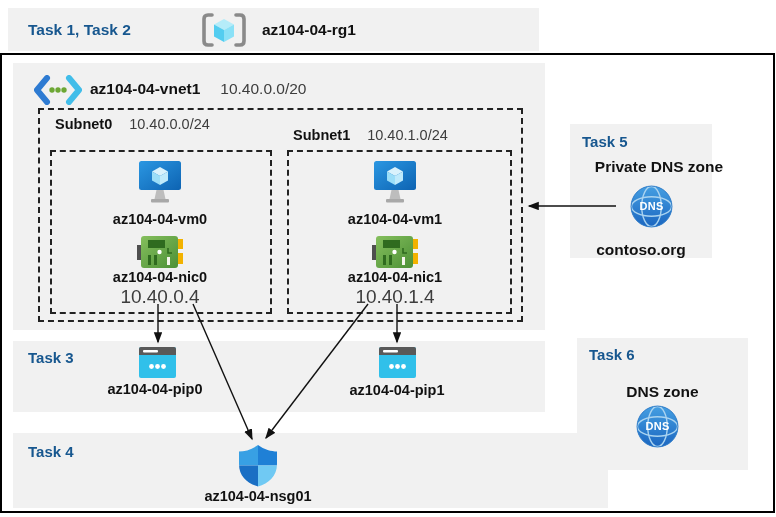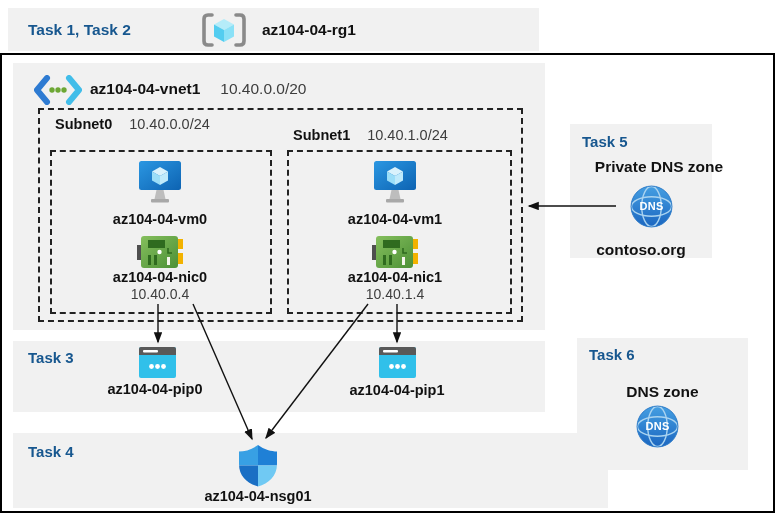--- a/index.html
+++ b/index.html
@@ -6,21 +6,21 @@
   #canvas{position:relative;width:776px;height:517px;background:#fff;overflow:hidden;
           font-family:"Liberation Sans",sans-serif;color:#1a1a1a;}
   .abs{position:absolute;}
   .band{position:absolute;background:#f1f1f1;}
   .frame{position:absolute;border:2px solid #000;background:transparent;}
   .dashed{position:absolute;border:2px dashed #222;box-sizing:border-box;background:transparent;}
   .task-label{color:#17578f;font-weight:700;font-size:15px;white-space:nowrap;}
   .res-label{font-weight:700;font-size:14.5px;color:#111;white-space:nowrap;}
   .big-label{font-weight:700;font-size:15.5px;color:#111;white-space:nowrap;}
   .dim{font-weight:400;color:#3d3d3d;}
-  .ip{font-weight:400;font-size:14px;color:#3d3d3d;}
+  .ip{font-weight:400;font-size:19px;color:#3d3d3d;}
   .center{text-align:center;}
   .title-row{display:flex;align-items:center;gap:20px;}
   svg{display:block;}
   #arrows{position:absolute;left:0;top:0;z-index:10;pointer-events:none;}
   .dns-text{position:absolute;color:#fff;font-weight:700;font-size:11px;letter-spacing:.3px;
             width:43px;text-align:center;z-index:3;}
 </style>
 </head>
 <body>
 

